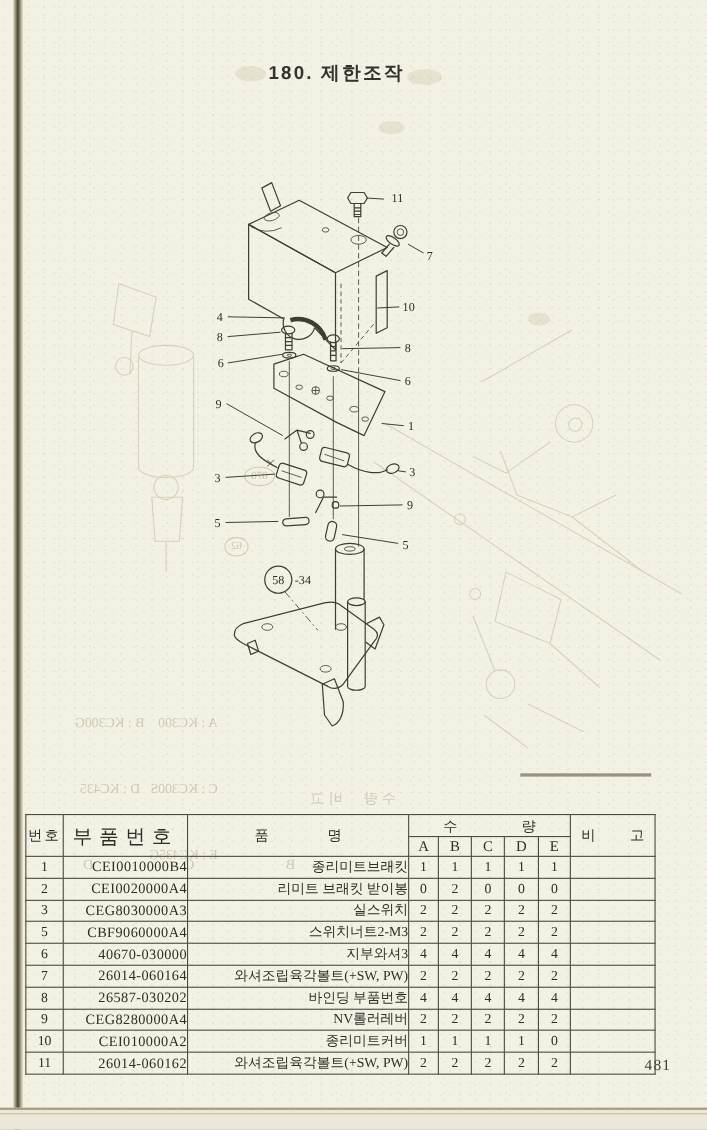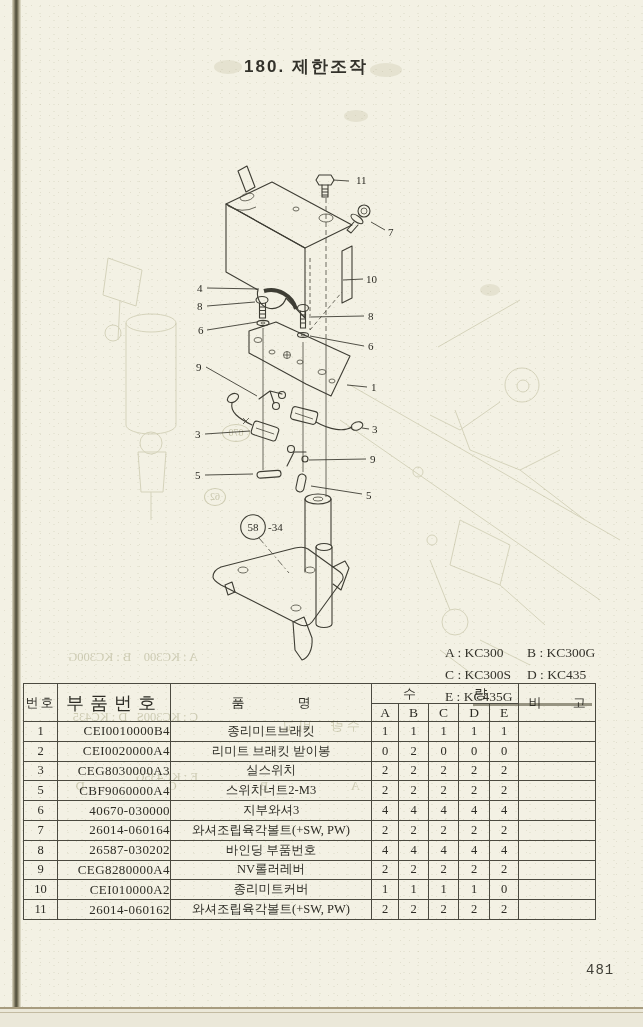--- a/index.html
+++ b/index.html
@@ -24,51 +24,51 @@
   .bottom-edge{
     position:absolute;left:0;top:1007px;width:100%;height:20px;z-index:3;
     background:#ebe8d9;border-top:2px solid #a79c7f;
   }
   .bottom-edge::after{content:"";position:absolute;left:0;top:3px;width:100%;height:1px;background:#c3bba2;}
   .title{
     position:absolute;left:0;top:55px;width:612px;text-align:center;z-index:4;
     font-family:"Liberation Sans","DejaVu Sans",sans-serif;
     font-size:17px;font-weight:600;letter-spacing:2px;color:#33322b;
   }
-  .page-num{position:absolute;left:586px;top:962px;font-size:14px;letter-spacing:1px;color:#3f3e36;z-index:4;font-family:Liberation Mono, monospace;}
+  .page-num{position:absolute;left:586px;top:962px;font-size:14px;letter-spacing:1px;color:#3f3e36;z-index:4;}
 
   
   .legend{
     position:absolute;left:445px;top:645px;width:164px;z-index:4;
     display:grid;grid-template-columns:82px 1fr;row-gap:6px;
     font-size:13.5px;color:#34332b;
   }
   .legend-underline{position:absolute;left:473px;top:703px;width:119px;height:3px;background:#6f6c59;opacity:.7;z-index:1;}
 
   
   table.parts{
-    position:absolute;left:23px;top:683px;width:572px;z-index:4;
+    position:absolute;left:23px;top:740px;width:572px;z-index:4;
     border-collapse:collapse;table-layout:fixed;border-radius:23px;
   }
   table.parts th,table.parts td{
     border:1px solid #4b4a40;padding:0;overflow:hidden;white-space:nowrap;
     font-weight:normal;color:#2d2c25;
   }
   tr.hdr1{height:20px}
   tr.hdr2{height:18px}
   tr.data-row{height:19.8px}
   th.h-no{font-size:13px;letter-spacing:2px;}
   th.h-part{font-size:18px;letter-spacing:6px;}
   th.h-name{font-size:13px;word-spacing:50px;}
   th.h-qty{font-size:13px;word-spacing:55px;}
   th.h-rem{font-size:13px;word-spacing:28px;}
   th.h-qcol{font-size:13.5px;}
   td.c-no{text-align:center;font-size:12.5px;}
   td.c-part{text-align:right;font-size:13px;letter-spacing:.4px;}
-  td.c-name{text-align:center;padding-left:8px;font-size:12.5px;}
+  td.c-name{text-align:right;padding-left:8px;font-size:12.5px;}
   td.c-qty{text-align:center;font-size:12.5px;}
   th{text-align:center}
 
   
   svg.diagram{position:absolute;left:185px;top:155px;z-index:4;}
   svg.diagram *{vector-effect:non-scaling-stroke;}
   .ln{stroke:#3e3d34;stroke-width:1.1;fill:none;stroke-linecap:round;stroke-linejoin:round;}
   .ln-thin{stroke:#4a493e;stroke-width:.8;fill:none;}
   .lead{stroke:#3e3d34;stroke-width:.9;fill:none;}
   .callout{font-size:11px;fill:#2c2b24;font-family:"Liberation Serif",serif;}
@@ -130,27 +130,20 @@
     <div style="letter-spacing:14px">A    B    C    D    E</div>
   </div>
   <div class="ghost-bubble" style="left:222px;top:424px;width:26px;height:16px;line-height:16px;">070</div>
   <div class="ghost-bubble" style="left:204px;top:488px;width:20px;height:16px;line-height:16px;">62</div>
 
   <div class="spine"></div>
   <div class="bottom-edge"></div>
   <div class="title">180. 제한조작</div>
   <div class="page-num">481</div>
 
-  <div class="legend">
-    <span>A : KC300</span>
-    <span>B : KC300G</span>
-    <span>C : KC300S</span>
-    <span>D : KC435</span>
-    <span>E : KC435G</span>
-  </div>
   <div class="legend-underline"></div>
 
   <svg class="diagram" width="230" height="555" viewBox="185 155 230 555">
 
     <g>
       <path class="ln" d="M238,171 L247,166 L255,187 L246,192 Z"></path>
       <path class="ln" d="M226,204 L272,182 L352,225 L305,248 Z"></path>
       <path class="ln" d="M226,204 L226,272 L258,290 A14,14 0 0 0 286,298 L305,318 L305,248 Z"></path>
       <path class="ln" d="M342,251 L352,246 L352,298 L342,303 Z"></path>
       <path class="ln-thin" d="M228,206 Q242,214 256,207"></path>

